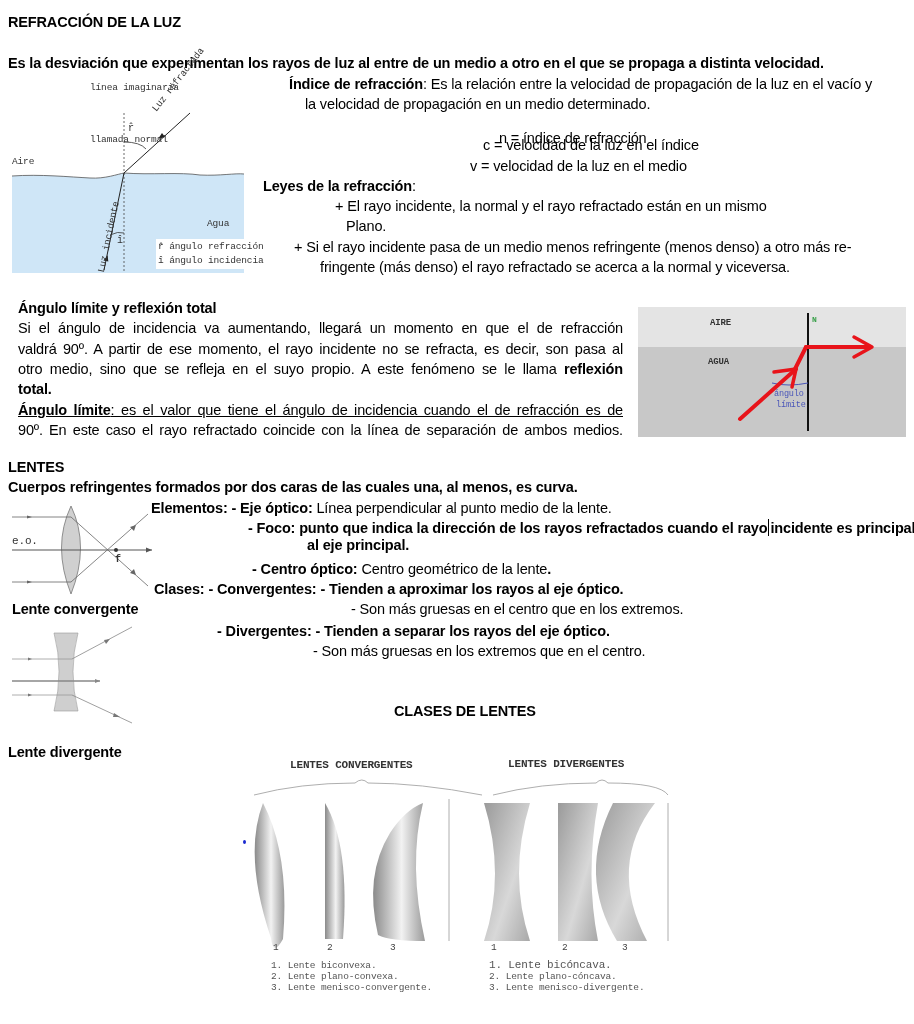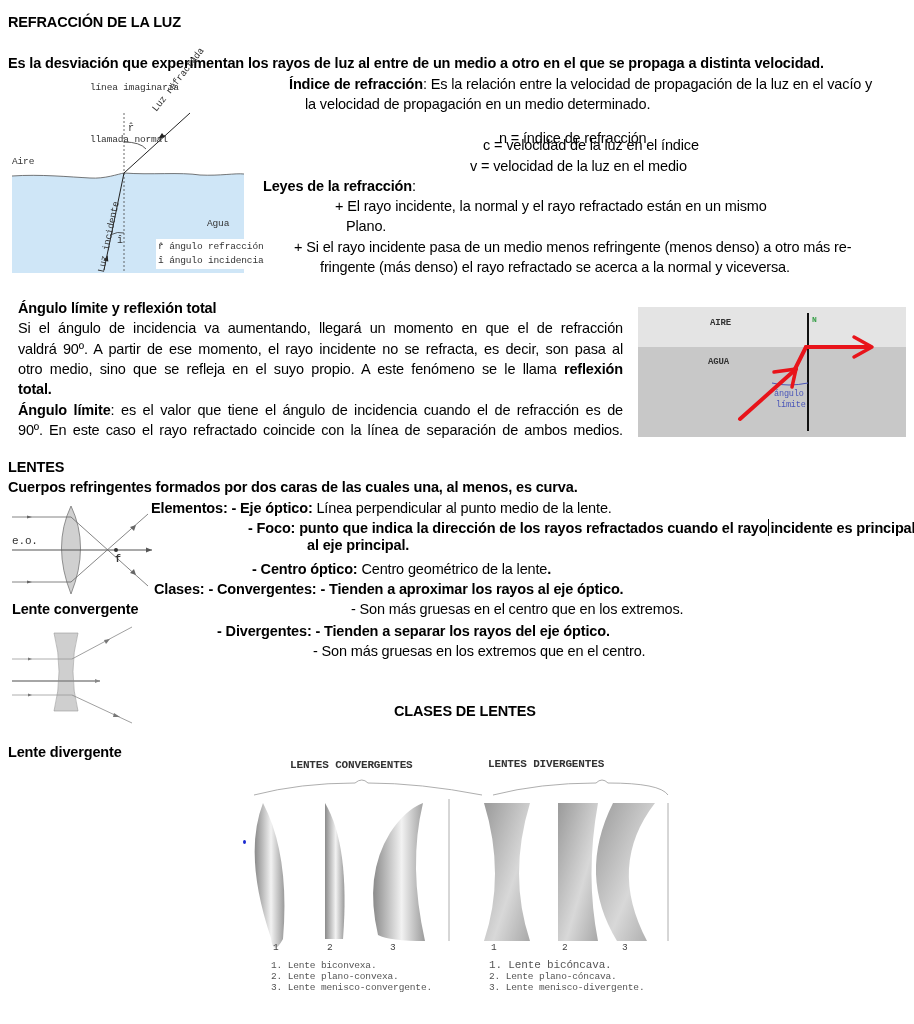--- a/index.html
+++ b/index.html
@@ -52,21 +52,21 @@
 <div class="t" style="left:335px;top:196px;">+ El rayo incidente, la normal y el rayo refractado están en un mismo</div>
 <div class="t" style="left:346px;top:216px;">Plano.</div>
 <div class="t" style="left:294px;top:237px;">+ Si el rayo incidente pasa de un medio menos refringente (menos denso) a otro más re-</div>
 <div class="t" style="left:320px;top:257px;">fringente (más denso) el rayo refractado se acerca a la normal y viceversa.</div>
 
 <div class="t b" style="left:18px;top:298px;">Ángulo límite y reflexión total</div>
 <div class="t just" style="left:18px;top:318px;width:605px;">Si el ángulo de incidencia va aumentando, llegará un momento en que el de refracción</div>
 <div class="t just" style="left:18px;top:339px;width:605px;">valdrá 90º. A partir de ese momento, el rayo incidente no se refracta, es decir, son pasa al</div>
 <div class="t just" style="left:18px;top:359px;width:605px;"><span>otro medio, sino que se refleja en el suyo propio. A este fenómeno se le llama </span><span class="b">reflexión</span></div>
 <div class="t b" style="left:18px;top:379px;">total.</div>
-<div class="t just" style="left:18px;top:400px;width:605px;"><span class="b">Ángulo límite</span><span>: es el valor que tiene el ángulo de incidencia cuando el de refracción es de</span></div>
+<div class="t just" style="left:18px;top:400px;width:605px;text-decoration:underline;"><span class="b">Ángulo límite</span><span>: es el valor que tiene el ángulo de incidencia cuando el de refracción es de</span></div>
 <div class="t just" style="left:18px;top:420px;width:605px;">90º. En este caso el rayo refractado coincide con la línea de separación de ambos medios.</div>
 
 <div class="fig" style="left:638px;top:307px;width:268px;height:130px;">
   <svg width="268" height="130" viewBox="0 0 268 130">
     <rect x="0" y="0" width="268" height="40" fill="#e4e4e4"></rect>
     <rect x="0" y="40" width="268" height="90" fill="#c8c8c8"></rect>
     <line x1="170" y1="6" x2="170" y2="124" stroke="#111" stroke-width="2"></line>
     <path d="M134 100 Q150 104 170 100" fill="none" stroke="#4a56b8" stroke-width="1" transform="translate(0,-24)"></path>
     <line x1="102" y1="112" x2="158" y2="62" stroke="#e8141a" stroke-width="4" stroke-linecap="round"></line>
     <polyline points="136,65 158,62 154,80" fill="none" stroke="#e8141a" stroke-width="3.5" stroke-linejoin="round" stroke-linecap="round"></polyline>
@@ -154,21 +154,21 @@
     <path d="M85 48 Q110 90 103 184 L85 184 Z" fill="url(#gl)"></path>
     <path d="M138 180 Q124 120 150 78 Q165 55 183 48 Q168 110 185 186 Q150 186 138 180 Z" fill="url(#gl)"></path>
     <line x1="209" y1="44" x2="209" y2="186" stroke="#999" stroke-width="0.8"></line>
 
     <path d="M244 48 L290 48 Q268 120 290 186 L244 186 Q266 120 244 48 Z" fill="url(#gd)"></path>
     <path d="M318 48 L358 48 Q345 120 358 186 L318 186 Z" fill="url(#gd)"></path>
     <path d="M376 48 L418 48 Q370 110 410 186 L380 186 Q340 120 376 48 Z" fill="url(#gd)" transform="translate(-3,0)"></path>
     <line x1="428" y1="48" x2="428" y2="186" stroke="#999" stroke-width="0.8"></line>
   </svg>
   <div class="t b" style="left:50px;top:4px;font-size:11px;line-height:13px;color:#333;">LENTES CONVERGENTES</div>
-  <div class="t b" style="left:248px;top:3px;font-size:11px;line-height:13px;color:#333;">LENTES DIVERGENTES</div>
+  <div class="t b" style="left:268px;top:3px;font-size:11px;line-height:13px;color:#333;">LENTES DIVERGENTES</div>
   <div class="t" style="left:33px;top:183px;font-size:9.5px;color:#444;">1</div>
   <div class="t" style="left:87px;top:183px;font-size:9.5px;color:#444;">2</div>
   <div class="t" style="left:150px;top:183px;font-size:9.5px;color:#444;">3</div>
   <div class="t" style="left:251px;top:183px;font-size:9.5px;color:#444;">1</div>
   <div class="t" style="left:322px;top:183px;font-size:9.5px;color:#444;">2</div>
   <div class="t" style="left:382px;top:183px;font-size:9.5px;color:#444;">3</div>
   <div class="t" style="left:31px;top:205px;font-size:9.5px;line-height:11px;color:#555;">1.  Lente biconvexa.</div>
   <div class="t" style="left:31px;top:216px;font-size:9.5px;line-height:11px;color:#555;">2.  Lente plano-convexa.</div>
   <div class="t" style="left:31px;top:227px;font-size:9.5px;line-height:11px;color:#555;">3.  Lente menisco-convergente.</div>
   <div class="t" style="left:249px;top:205px;font-size:11px;line-height:11px;color:#555;">1.  Lente bicóncava.</div>

